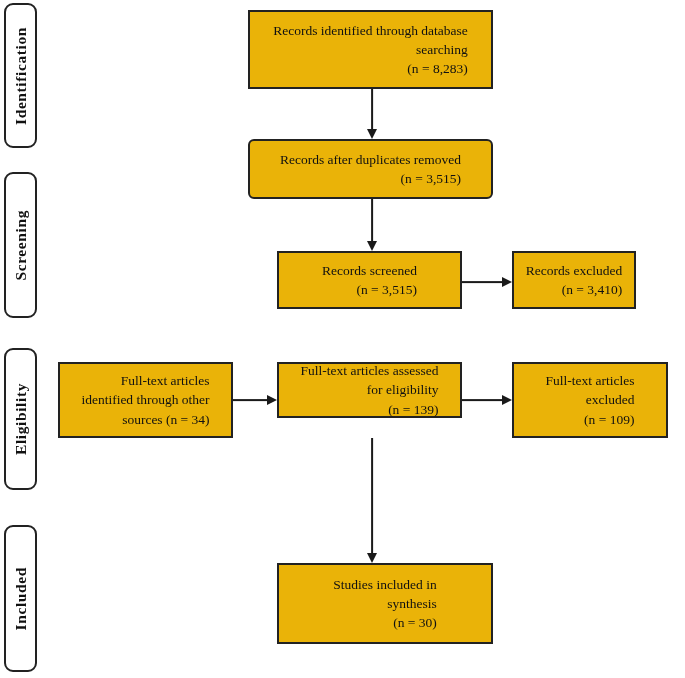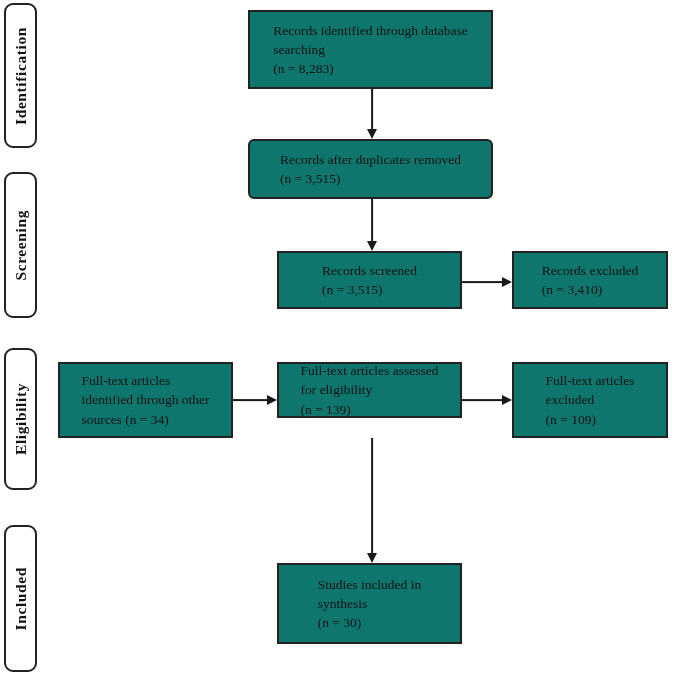--- a/index.html
+++ b/index.html
@@ -15,41 +15,41 @@
     font-family: "Liberation Serif", "DejaVu Serif", serif;
     color: #111111;
     overflow: hidden;
   }
 
   
   .node {
     position: absolute;
     box-sizing: border-box;
     border: 2px solid #222222;
-    background: #0f766e;
+    background: #eab308;
     display: flex;
     align-items: center;
     justify-content: center;
-    text-align: left;
+    text-align: right;
   }
   .node-text {
     white-space: pre-line;
     font-size: 13.5px;
     line-height: 1.42;
     padding: 2px 6px;
   }
 
   #node-identified          { left: 248px; top: 10px;  width: 245px; height: 79px; }
   #node-duplicates-removed  { left: 248px; top: 139px; width: 245px; height: 60px; border-radius: 6px; }
   #node-screened            { left: 277px; top: 251px; width: 185px; height: 58px; }
-  #node-records-excluded    { left: 512px; top: 251px; width: 156px; height: 58px; }
+  #node-records-excluded    { left: 512px; top: 251px; width: 124px; height: 58px; }
   #node-other-sources       { left: 58px;  top: 362px; width: 175px; height: 76px; }
   #node-assessed            { left: 277px; top: 362px; width: 185px; height: 56px; }
   #node-fulltext-excluded   { left: 512px; top: 362px; width: 156px; height: 76px; }
-  #node-included-synthesis  { left: 277px; top: 563px; width: 185px; height: 81px; font-family: Liberation Serif, serif; }
+  #node-included-synthesis  { left: 277px; top: 563px; width: 216px; height: 81px; font-family: Liberation Serif, serif; }
 
   
   .stage {
     position: absolute;
     box-sizing: border-box;
     left: 4px;
     width: 33px;
     border: 2px solid #222222;
     border-radius: 9px;
     background: #ffffff;

